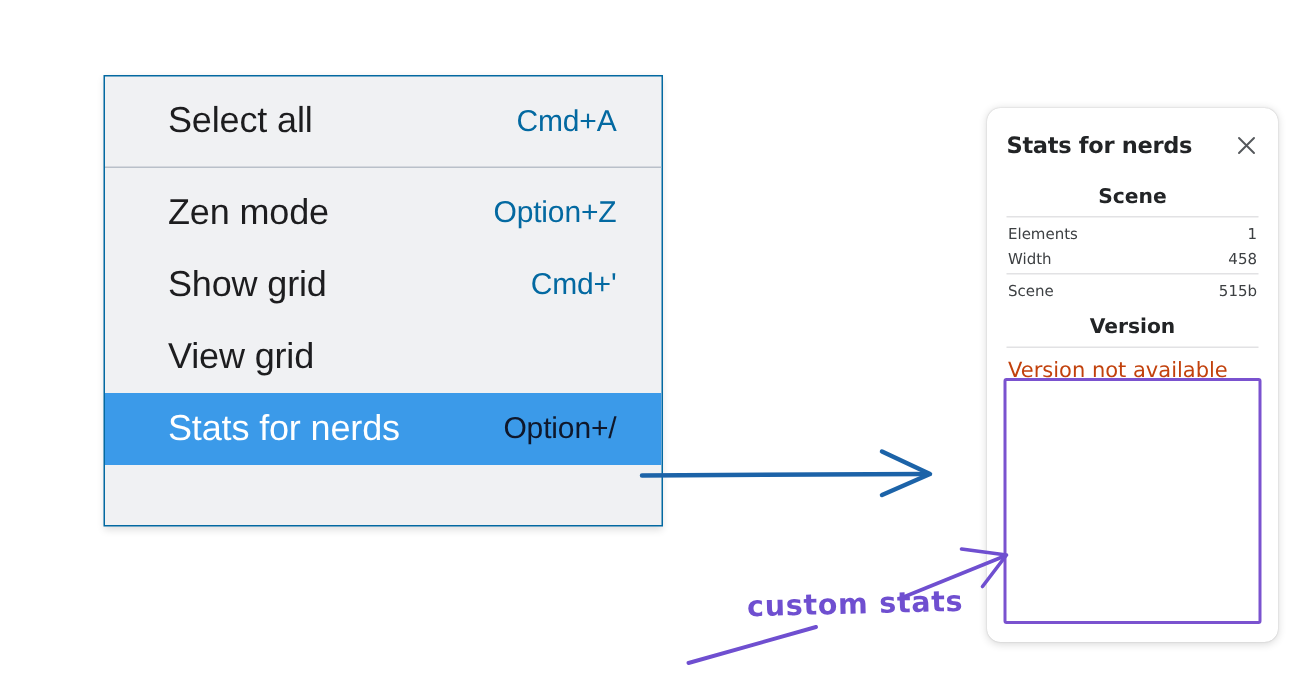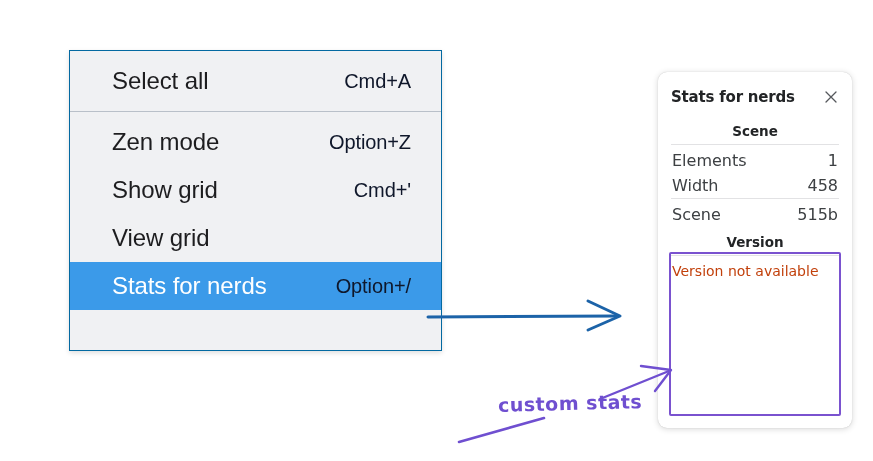--- a/index.html
+++ b/index.html
@@ -48,21 +48,21 @@
     box-sizing: border-box;
     cursor: default;
   }
   .menu-item .mi-label {
     font-size: 24px;
     color: #1d1d1f;
     letter-spacing: -0.1px;
   }
   .menu-item .mi-shortcut {
     font-size: 20px;
-    color: #0f172a;
+    color: #0369a1;
     letter-spacing: -0.1px;
   }
   .menu-item.selected {
     background: #3b9ae9;
   }
   .menu-item.selected .mi-label { color: #ffffff; }
   .menu-item.selected .mi-shortcut { color: #0f172a; }
 
   
   #stats-panel {
@@ -107,21 +107,21 @@
   }
   .rule {
     height: 1px;
     background: #e2e2e4;
     margin: 0 0 3px 0;
   }
   .stat-row {
     display: flex;
     justify-content: space-between;
     align-items: baseline;
-    font-size: 16px;
+    font-size: 10px;
     color: #3d4043;
     padding: 3px 1px;
   }
   .stat-row .sv { color: #3d4043; }
   .plain-row {
     font-size: 14px;
     color: #c2410c;
     padding: 4px 1px 6px 1px;
     text-align: left;
   }

